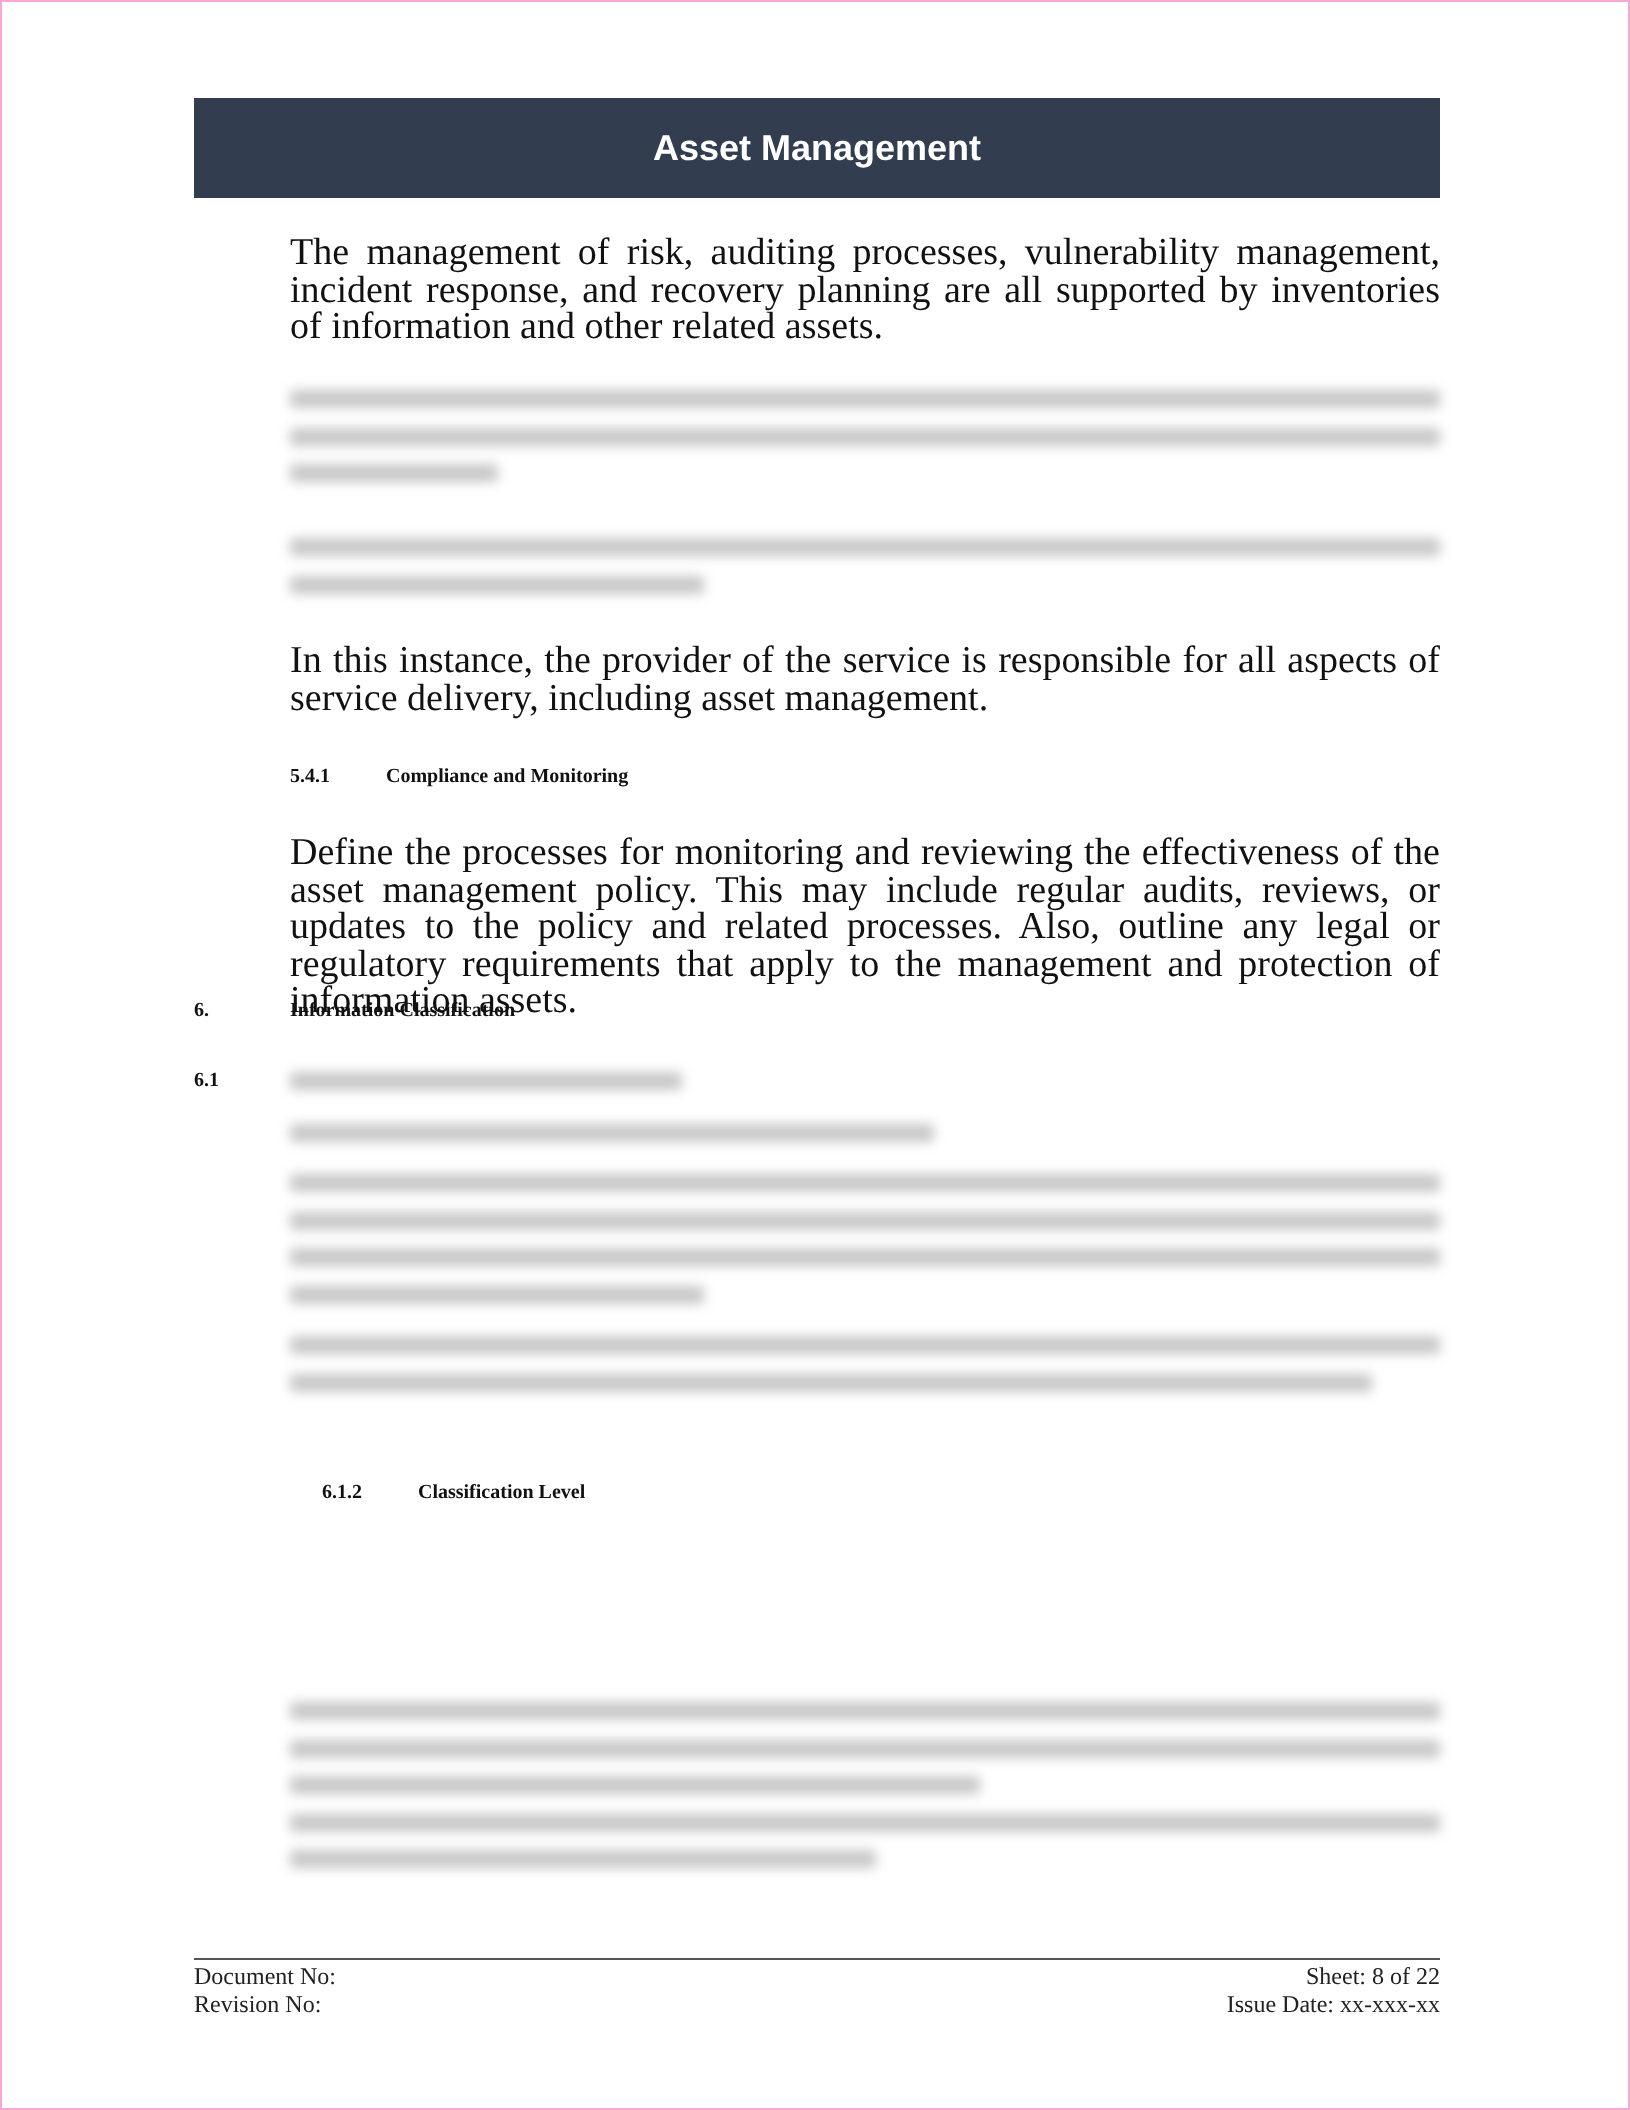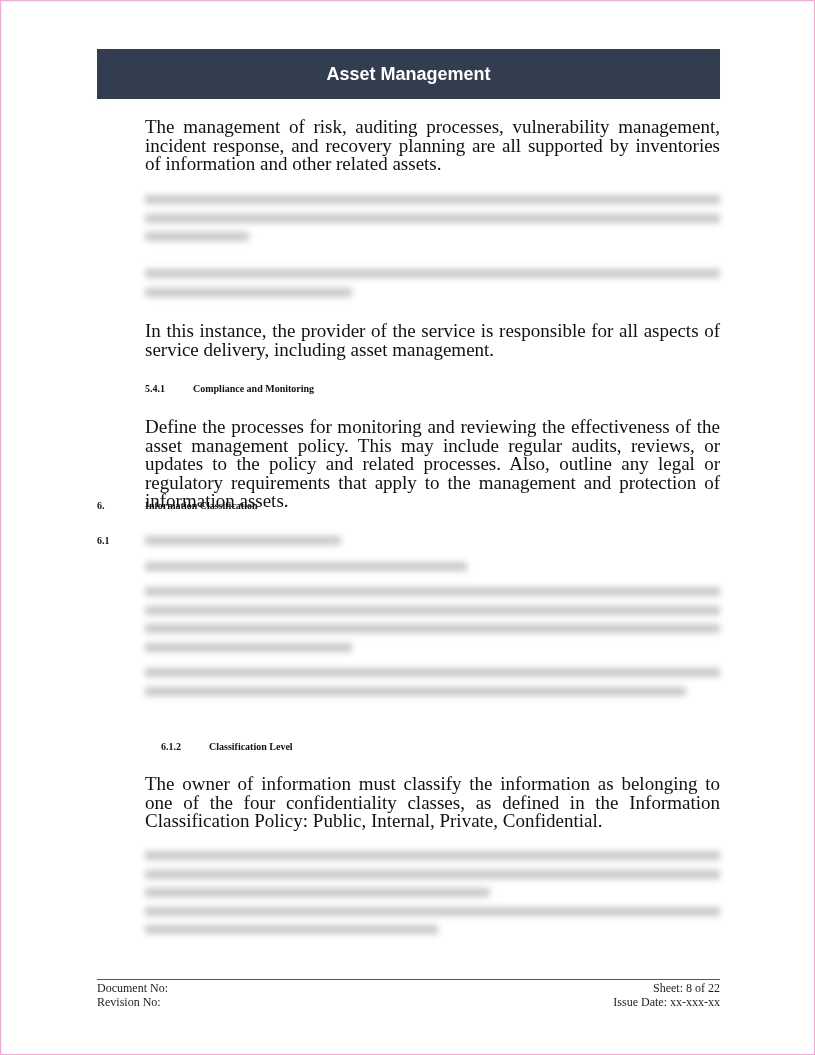--- a/index.html
+++ b/index.html
@@ -99,21 +99,20 @@
   <div class="blur" style="top:667px;">
     <div class="line" style="width:100%"></div>
     <div class="line" style="width:94%"></div>
   </div>
 
   <div class="heading" style="left:144px; top:737px;margin-left:16px;">
     <span>6.1.2</span>
     <span style="position:absolute; left:48px; white-space:nowrap;">Classification Level</span>
   </div>
 
-  <div class="para" style="top:774px;">The owner of information must classify the information as belonging to one of the four confidentiality classes, as defined in the Information Classification Policy: Public, Internal, Private, Confidential.</div>
 
   <div class="blur" style="top:850px;">
     <div class="line" style="width:100%"></div>
     <div class="line" style="width:100%"></div>
     <div class="line" style="width:60%"></div>
     <div class="line" style="width:100%"></div>
     <div class="line" style="width:51%"></div>
   </div>
 
   <div class="footer-line"></div>

